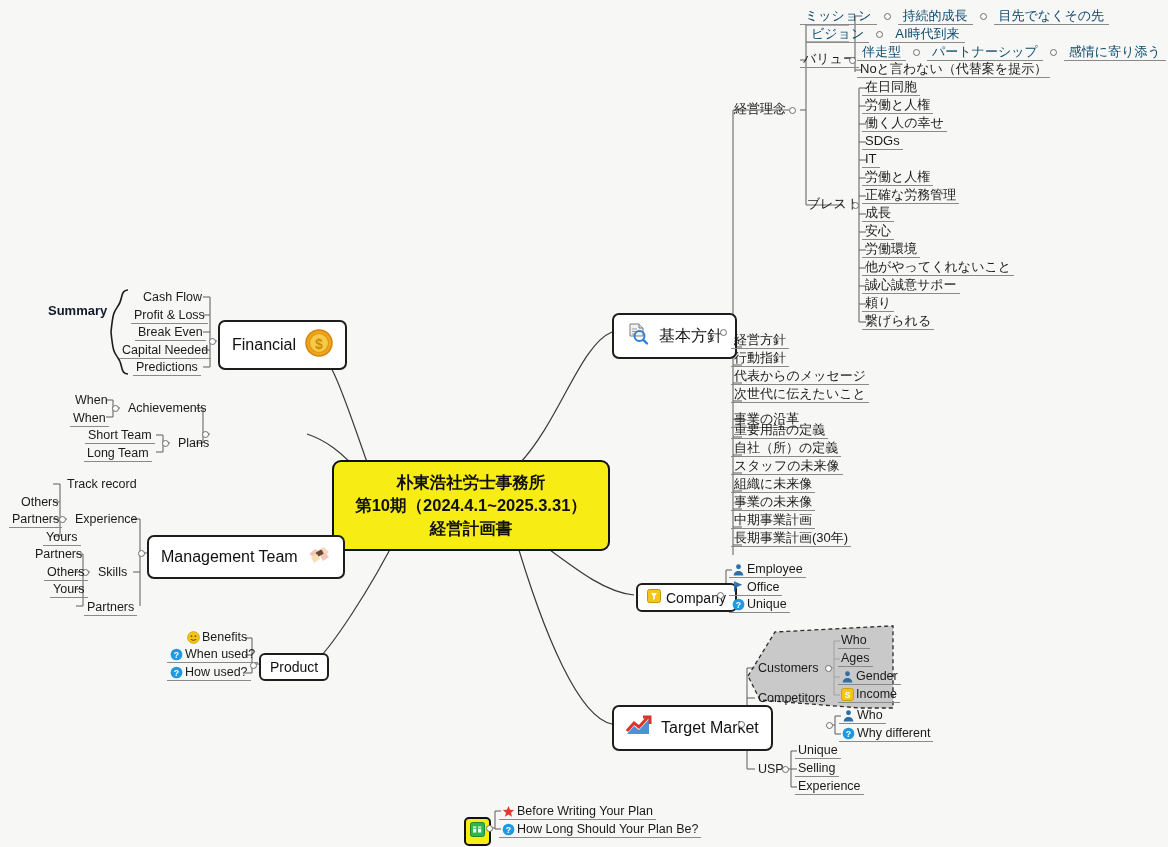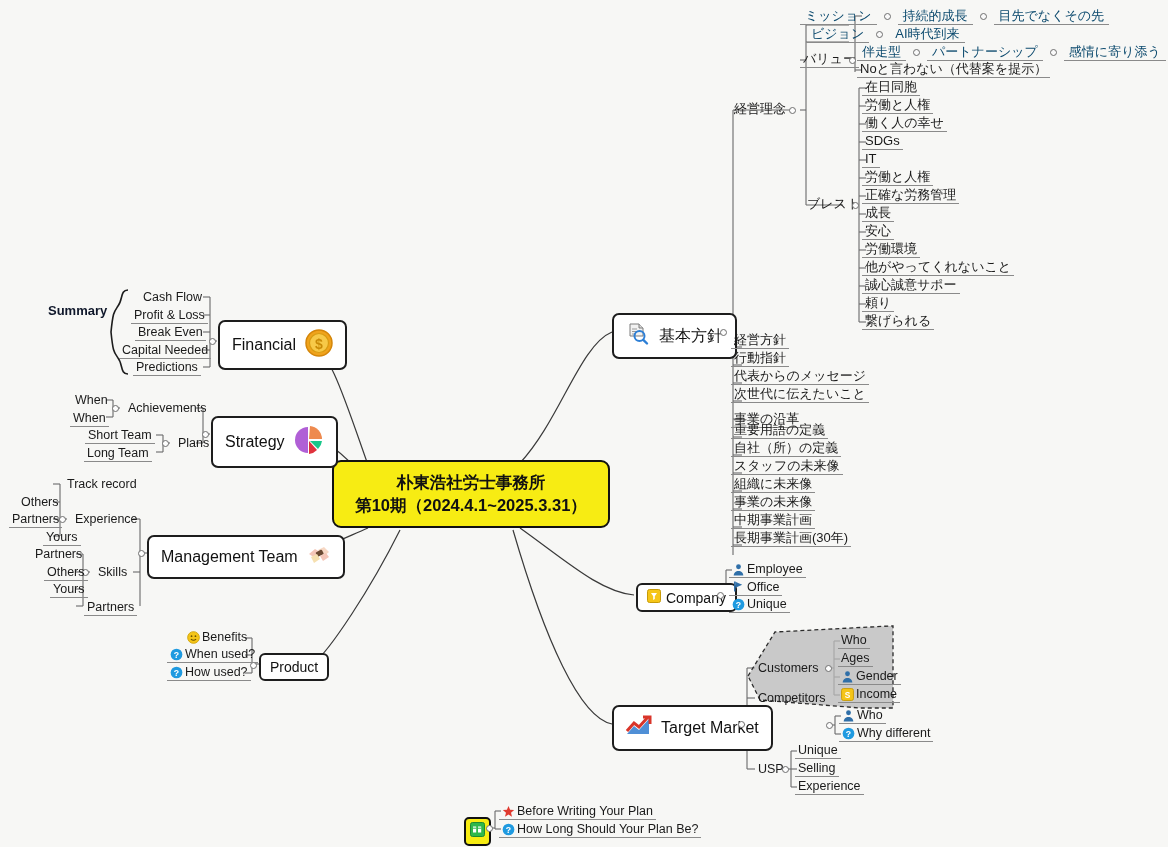--- a/index.html
+++ b/index.html
@@ -226,20 +226,21 @@
   </g>
 
   <g>
     <path d="M748,676 L775,632 L889,626 L893,626 L893,708 L860,708 L760,700 Z" fill="#b9b9b9" fill-opacity="0.75" stroke="#2b2b2b" stroke-width="1.3" stroke-dasharray="4,3"></path>
   </g>
 </svg>
 
 <div class="node central" style="left:332px;top:460px;width:242px;">
   <span class="ln">朴東浩社労士事務所</span>
   <span class="ln">第10期（2024.4.1~2025.3.31）</span>
+  <span class="ln">経営計画書</span>
 </div>
 
 <div class="node boxed" style="left:612px;top:313px;">
   <span class="ico">
     <svg width="24" height="24" viewBox="0 0 24 24">
       <path d="M4 2h9l4 4v8H4z" fill="#f2f2f2" stroke="#7d7d7d" stroke-width="1"></path>
       <path d="M13 2v4h4" fill="#d9d9d9" stroke="#7d7d7d" stroke-width="1"></path>
       <g stroke="#9a9a9a" stroke-width="1">
             <path d="M6 7h5M6 9.5h5M6 12h4"></path>
           </g>
@@ -626,31 +627,20 @@
   <span>Skills</span>
 </div>
 <div class="dot" style="left:82px;top:569px;"></div>
 <div id="skills-list">
       <div class="node leaf noline" style="left: 32px; top: 546px;"><span>Partners</span></div>
       <div class="node leaf" style="left: 44px; top: 564px;"><span>Others</span></div>
       <div class="node leaf" style="left: 50px; top: 581px;"><span>Yours</span></div>
       <div class="node leaf" style="left: 84px; top: 599px;"><span>Partners</span></div>
     </div>
 
-<div class="node boxed" style="left:211px;top:416px;">
-  <span>Strategy</span>
-  <span class="ico">
-    <svg width="30" height="30" viewBox="0 0 30 30">
-      <path d="M14 15 L14 2 A13 13 0 0 0 14 28 Z" fill="#b05fd6"></path>
-      <path d="M15 14 L28 14 A13 13 0 0 0 16 1 Z" fill="#ee8a4f"></path>
-      <path d="M16 16 L28 16 A13 13 0 0 1 24 24 Z" fill="#19c78a"></path>
-      <path d="M15 16 L23 25 A13 13 0 0 1 15 29 Z" fill="#e0323c"></path>
-    </svg>
-  </span>
-</div>
 <div class="dot" style="left:202px;top:431px;"></div>
 
 <div class="node leaf noline" style="left:125px;top:400px;">
   <span>Achievements</span>
 </div>
 <div class="dot" style="left:112px;top:405px;"></div>
 <div id="achievements-list">
       <div class="node leaf noline" style="left: 72px; top: 392px;"><span>When</span></div>
       <div class="node leaf" style="left: 70px; top: 410px;"><span>When</span></div>
     </div>

